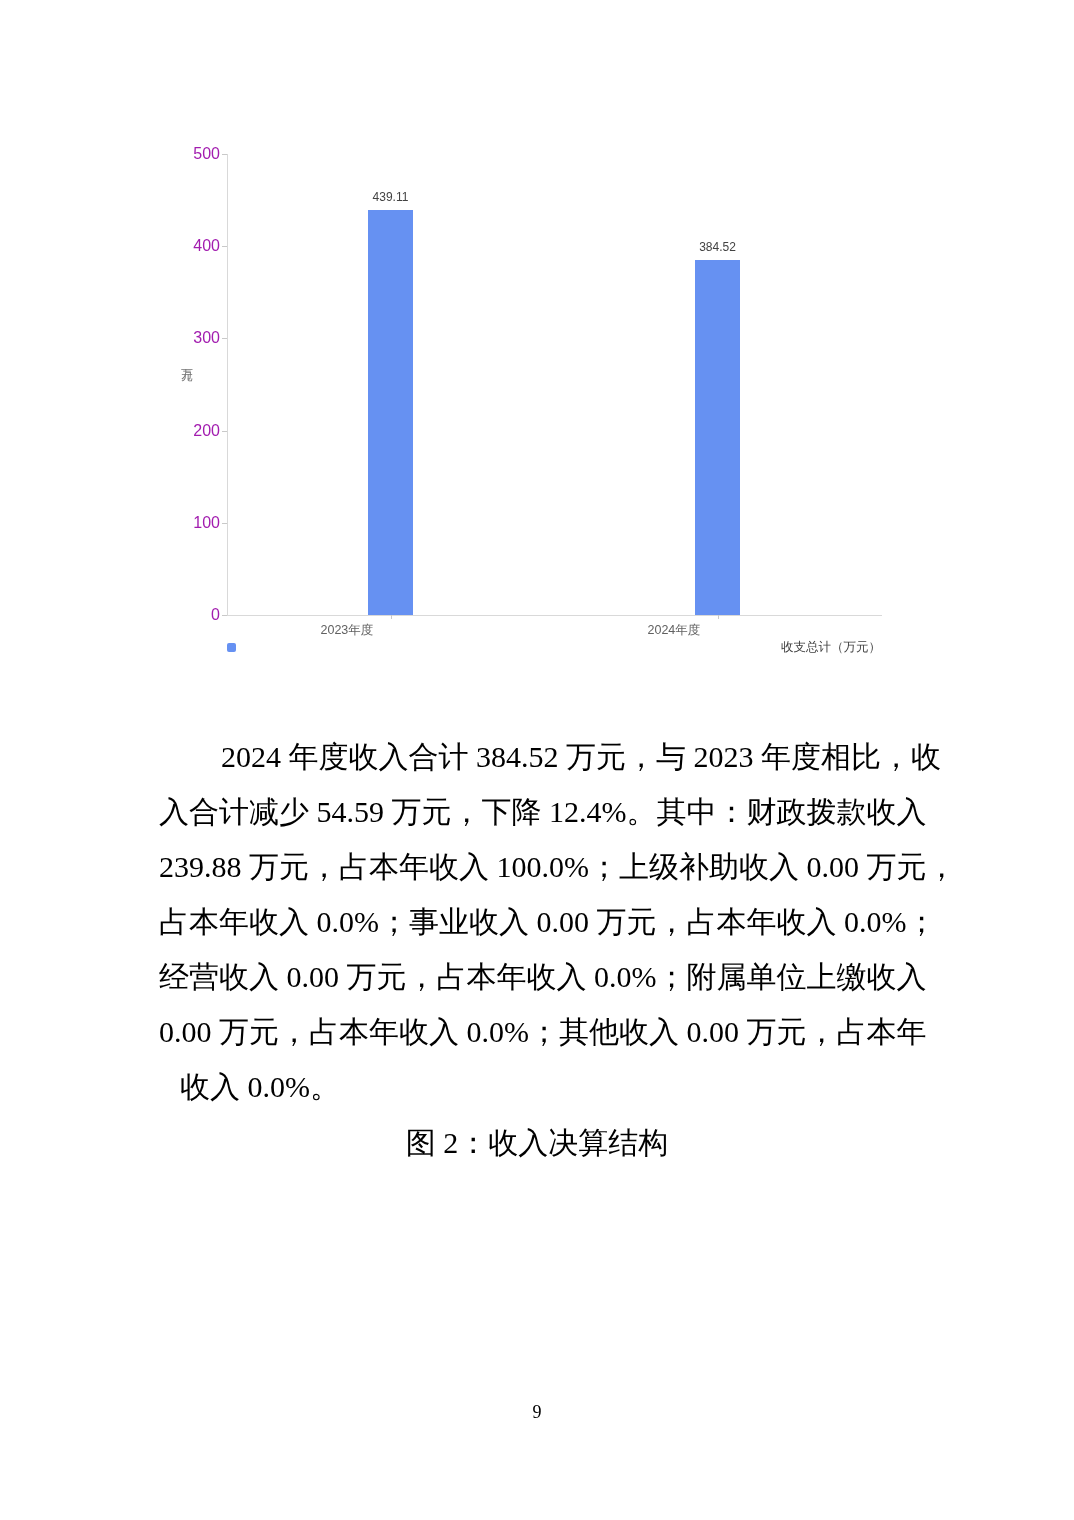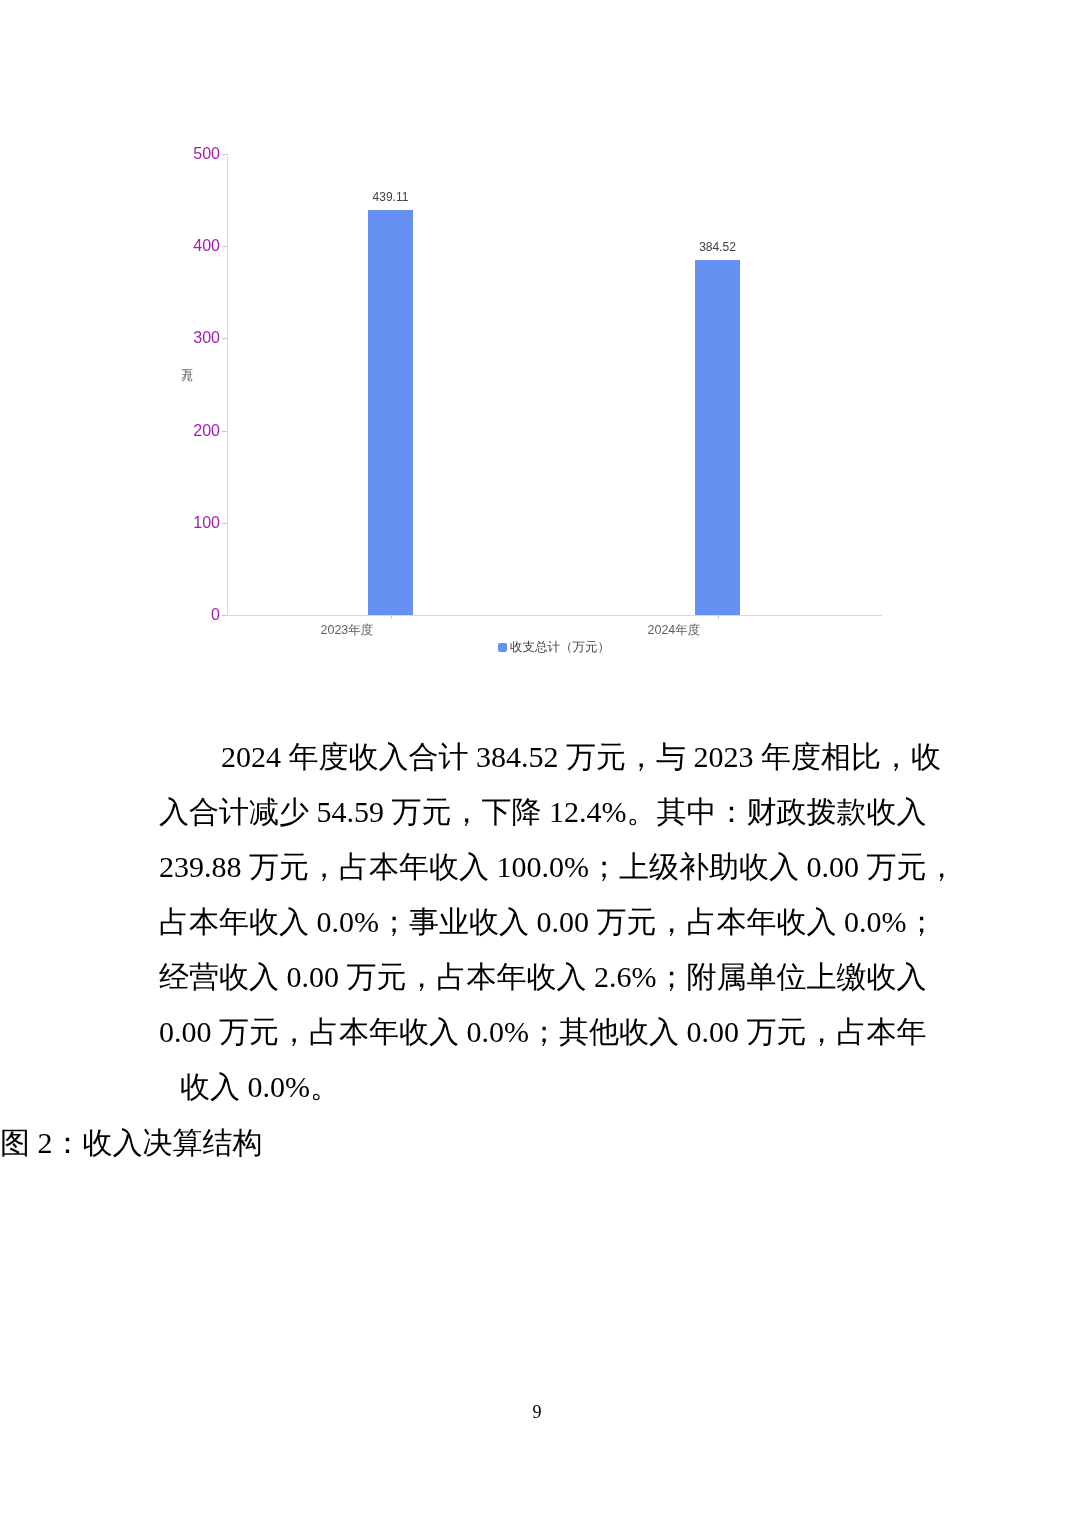--- a/index.html
+++ b/index.html
@@ -80,21 +80,21 @@
     font-size: 12px;
     letter-spacing: 2px;
     color: #757575;
   }
   .legend {
     position: absolute;
     left: 57px;
     top: 494px;
     width: 654px;
     display: flex;
-    justify-content: center;
+    justify-content: space-between;
     align-items: center;
     gap: 3px;
   }
   .legend-swatch {
     width: 9px;
     height: 9px;
     border-radius: 2px;
     flex: 0 0 auto;
   }
   .legend-label {
@@ -131,21 +131,21 @@
     text-align-last: justify;
     overflow: visible;
   }
   .body-line.first { text-indent: 62px; }
   .body-line.last { text-align-last: left; margin-left: 21px; }
   .figure-caption {
     position: absolute;
     left: 0;
     top: 1122px;
     width: 1074px;
-    text-align: left;
+    text-align: center;
     font-size: 30px;
     line-height: 42px;
     color: #000000;
   }
   .page-number {
     position: absolute;
     left: 0;
     top: 1402px;
     width: 1074px;
     text-align: center;
@@ -186,21 +186,21 @@
       <div class="xcat-label" style="left: 477.5px; top: 477px;">2024年度</div>
       <div class="xtick-mark" style="left: 547.5px; top: 470px;"></div>
     </div>
 
 
   <div class="paragraph">
     <div class="body-line first">2024 年度收入合计 384.52 万元，与 2023 年度相比，收</div>
     <div class="body-line">入合计减少 54.59 万元，下降 12.4%。其中：财政拨款收入</div>
     <div class="body-line">239.88 万元，占本年收入 100.0%；上级补助收入 0.00 万元，</div>
     <div class="body-line">占本年收入 0.0%；事业收入 0.00 万元，占本年收入 0.0%；</div>
-    <div class="body-line">经营收入 0.00 万元，占本年收入 2.6%；附属单位上缴收入</div>
+    <div class="body-line">经营收入 0.00 万元，占本年收入 0.0%；附属单位上缴收入</div>
     <div class="body-line">0.00 万元，占本年收入 0.0%；其他收入 0.00 万元，占本年</div>
     <div class="body-line last">收入 0.0%。</div>
   </div>
 
   <div class="figure-caption">图 2：收入决算结构</div>
 
   <div class="page-number">9</div>
 
 </div>
 

